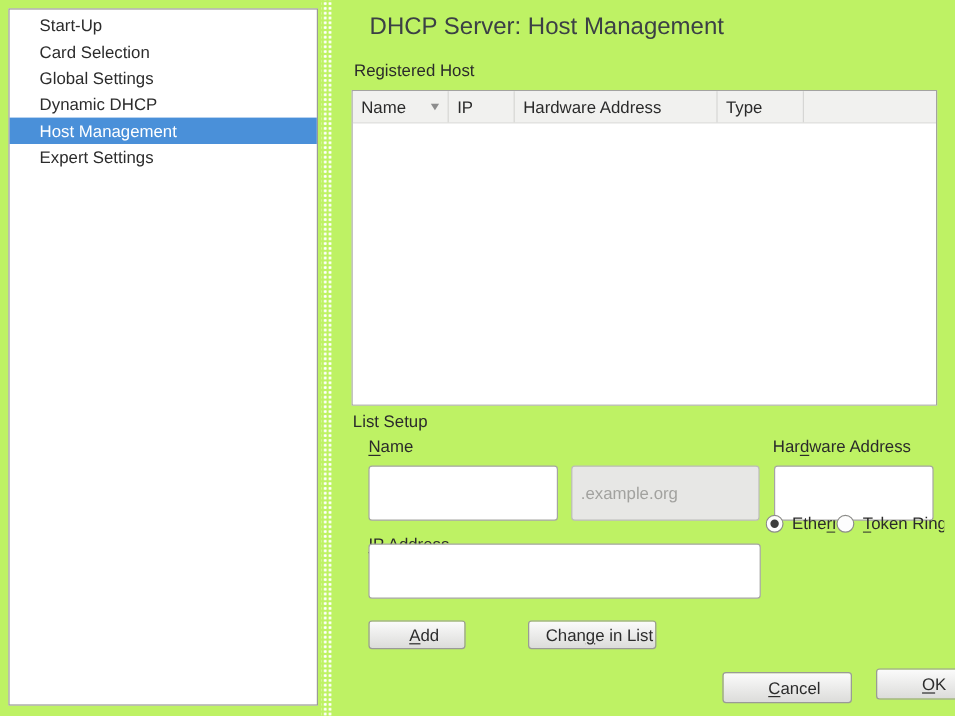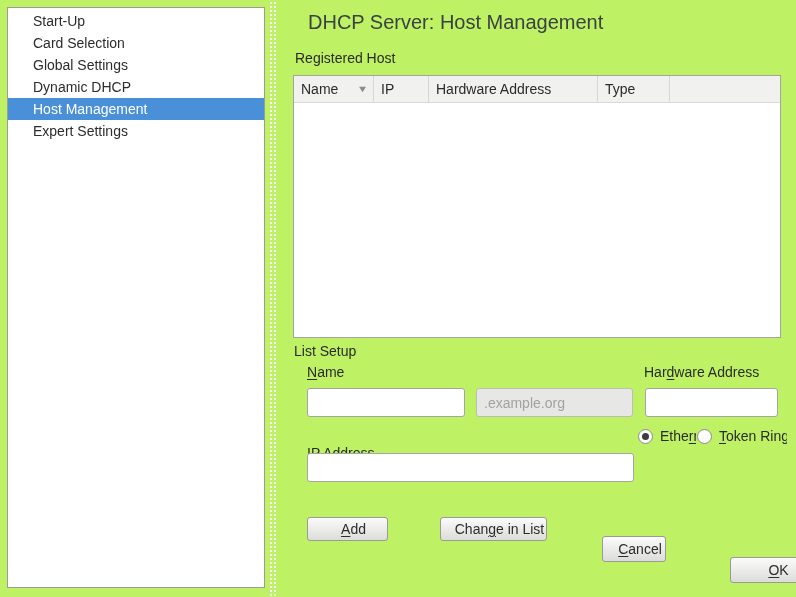--- a/index.html
+++ b/index.html
@@ -61,21 +61,21 @@
   .sort-arrow { font-size: 9px; color: #8d8d8d; transform: scaleX(1.3); }
   .host-table-body { height: 234px; background: #ffffff; }
 
   
   .field-label { position: absolute; color: #2b2b2b; white-space: nowrap; }
   #name-label { left: 307px; top: 364px; }
   #hardware-label { left: 644px; top: 364px; }
   #ip-label { left: 307px; top: 429px; margin-top: 16px; }
 
   .text-input {
-    position: absolute; box-sizing: border-box; height: 29px;
+    position: absolute; box-sizing: border-box; height: 46px;
     border: 1px solid #a5a5a2; border-radius: 3px; background: #ffffff;
     font-family: "Liberation Sans", sans-serif; font-size: 14px;
     color: #2c2c2c; padding: 0 7px; outline: none;
   }
   #name-input { left: 307px; top: 388px; width: 158px; }
   #domain-input {
     left: 476px; top: 388px; width: 157px;
     background: #e7e7e5; border-color: #bcbcb9; color: #a2a29f;
   }
   #hardware-input { left: 645px; top: 388px; width: 133px; }
@@ -111,21 +111,21 @@
     background: linear-gradient(#fbfbfb, #dcdcda);
     border: 1px solid #9a9a97; border-radius: 3px;
     color: #2c2c2c; font-family: "Liberation Sans", sans-serif; font-size: 14px;
     display: flex; align-items: center; justify-content: center;
     cursor: default; white-space: nowrap; padding-left: 12px;
   }
   #add-button    { left: 307px; top: 517px; width: 81px;  height: 24px; }
   #change-button { left: 440px; top: 517px; width: 107px; height: 24px; }
   #delete-button { left: 617px; top: 517px; width: 121px; height: 24px; }
   #help-button   { left: 295px; top: 557px; width: 85px;  height: 26px; }
-  #cancel-button { left: 602px; top: 536px; width: 64px;  height: 26px; }
+  #cancel-button { left: 602px; top: 560px; width: 108px;  height: 26px; }
   #ok-button     { left: 702px; top: 557px; width: 85px;  height: 26px; margin-left: 28px; }
 
   .mn { text-decoration: underline; text-underline-offset: 2px; }
 </style>
 </head>
 <body>
 
 <div id="stage">
 
   <div class="nav-list">

